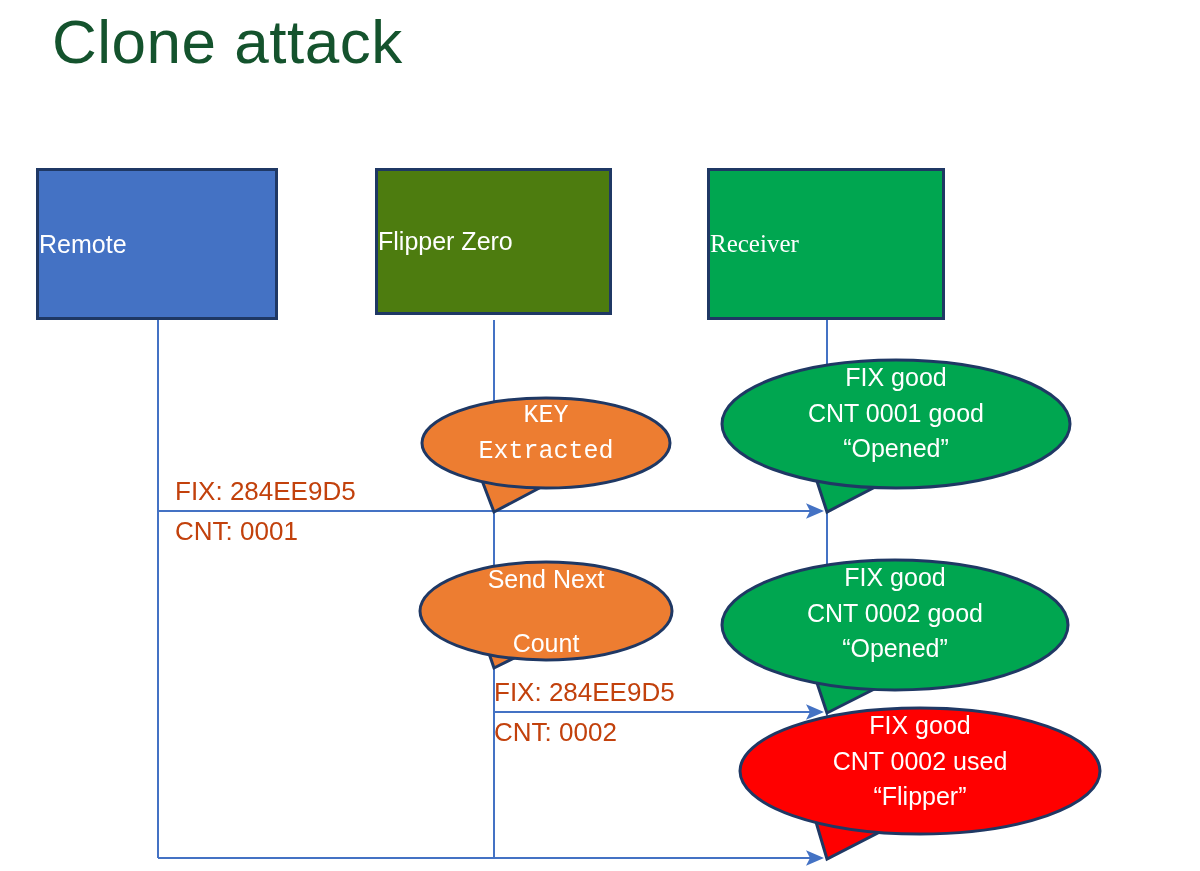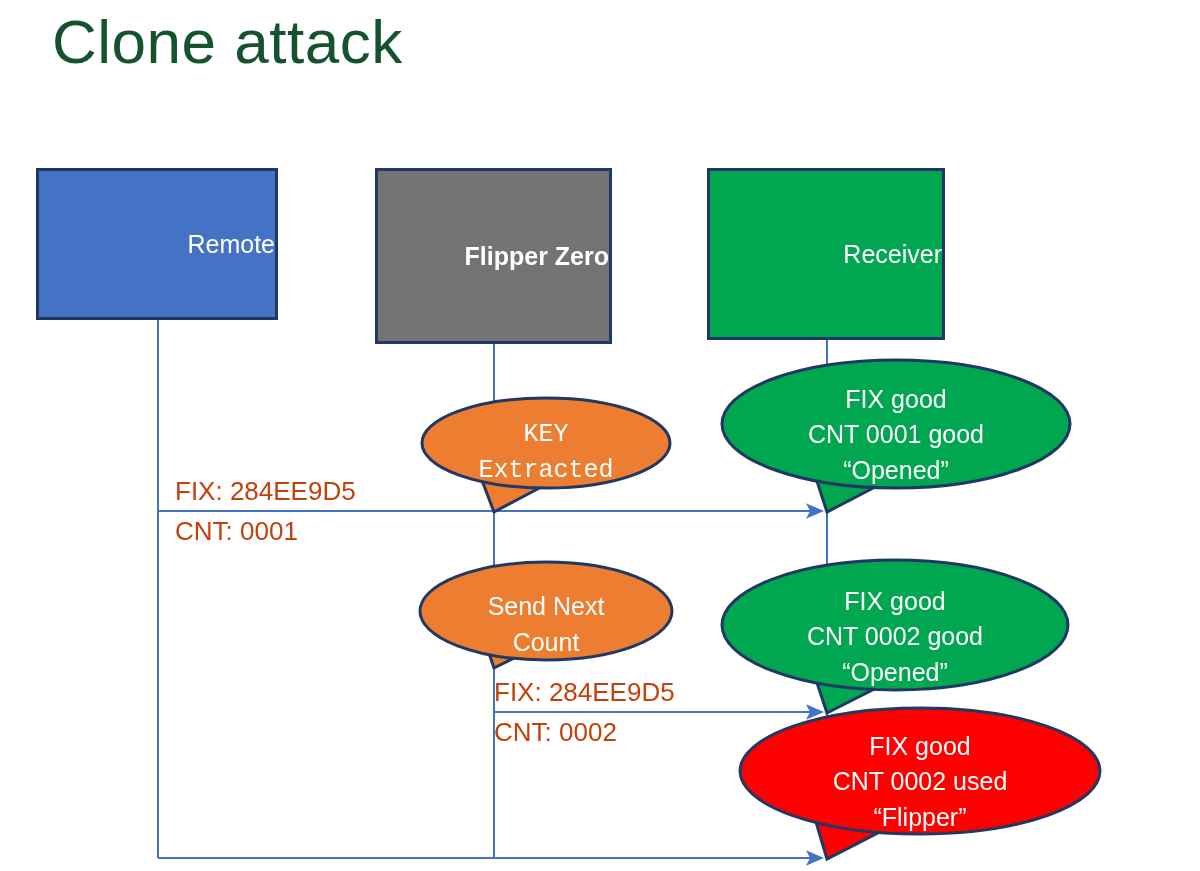--- a/index.html
+++ b/index.html
@@ -34,31 +34,31 @@
     top: 0;
     width: 1200px;
     height: 871px;
   }
   .node-box {
     position: absolute;
     box-sizing: border-box;
     border: 3px solid #1f3864;
     display: flex;
     align-items: center;
-    justify-content: flex-end;
+    justify-content: flex-start;
     color: #ffffff;
     font-size: 25px;
     font-weight: 400;
   }
   .callout-text {
     position: absolute;
     display: flex;
     flex-direction: column;
     align-items: center;
-    justify-content: flex-end;
+    justify-content: flex-start;
     color: #ffffff;
     font-size: 25px;
     line-height: 1.42;
     text-align: center;
     pointer-events: none;
     white-space: nowrap;
   }
   .msg-label {
     position: absolute;
     color: #c2410c;
@@ -87,25 +87,25 @@
 
     <line x1="158" y1="511" x2="822" y2="511" stroke="#4472C4" stroke-width="2" marker-end="url(#arrowhead)"></line>
     <line x1="494" y1="712" x2="822" y2="712" stroke="#4472C4" stroke-width="2" marker-end="url(#arrowhead)"></line>
     <line x1="158" y1="858" x2="822" y2="858" stroke="#4472C4" stroke-width="2" marker-end="url(#arrowhead)"></line>
   </svg>
 
   <div class="node-box" style="left:36px; top:168px; width:242px; height:152px; background:#4472C4;">
     <span>Remote</span>
   </div>
 
-  <div class="node-box" style="left:375px; top:168px; width:237px; height:176px; background:#737373;font-weight:bold;">
+  <div class="node-box" style="left:375px; top:168px; width:237px; height:147px; background:#4d7c0f;">
     <span>Flipper Zero</span>
   </div>
 
-  <div class="node-box" style="left:707px; top:168px; width:238px; height:172px; background:#00A650;">
+  <div class="node-box" style="left:707px; top:168px; width:238px; height:152px; background:#00A650;font-family:Liberation Serif, serif;">
     <span>Receiver</span>
   </div>
 
   <svg class="svg-layer" viewBox="0 0 1200 871" xmlns="http://www.w3.org/2000/svg">
 
     <g>
       <path d="M494,512 L478,470 L560,477 Z" fill="#ED7D31" stroke="#1F3864" stroke-width="3"></path>
       <ellipse cx="546" cy="443" rx="124" ry="45" fill="#ED7D31" stroke="#1F3864" stroke-width="3"></ellipse>
     </g>
 
@@ -134,21 +134,21 @@
     <span>KEY</span>
     <span>Extracted</span>
   </div>
 
   <div class="callout-text" style="left:722px; top:360px; width:348px; height:128px;">
     <span>FIX good</span>
     <span>CNT 0001 good</span>
     <span>“Opened”</span>
   </div>
 
-  <div class="callout-text" style="left:420px; top:562px; width:252px; height:98px;">
+  <div class="callout-text" style="left:420px; top:562px; width:252px; height:98px;gap:28px;">
     <span>Send Next</span>
     <span>Count</span>
   </div>
 
   <div class="callout-text" style="left:722px; top:560px; width:346px; height:130px;">
     <span>FIX good</span>
     <span>CNT 0002 good</span>
     <span>“Opened”</span>
   </div>
 

